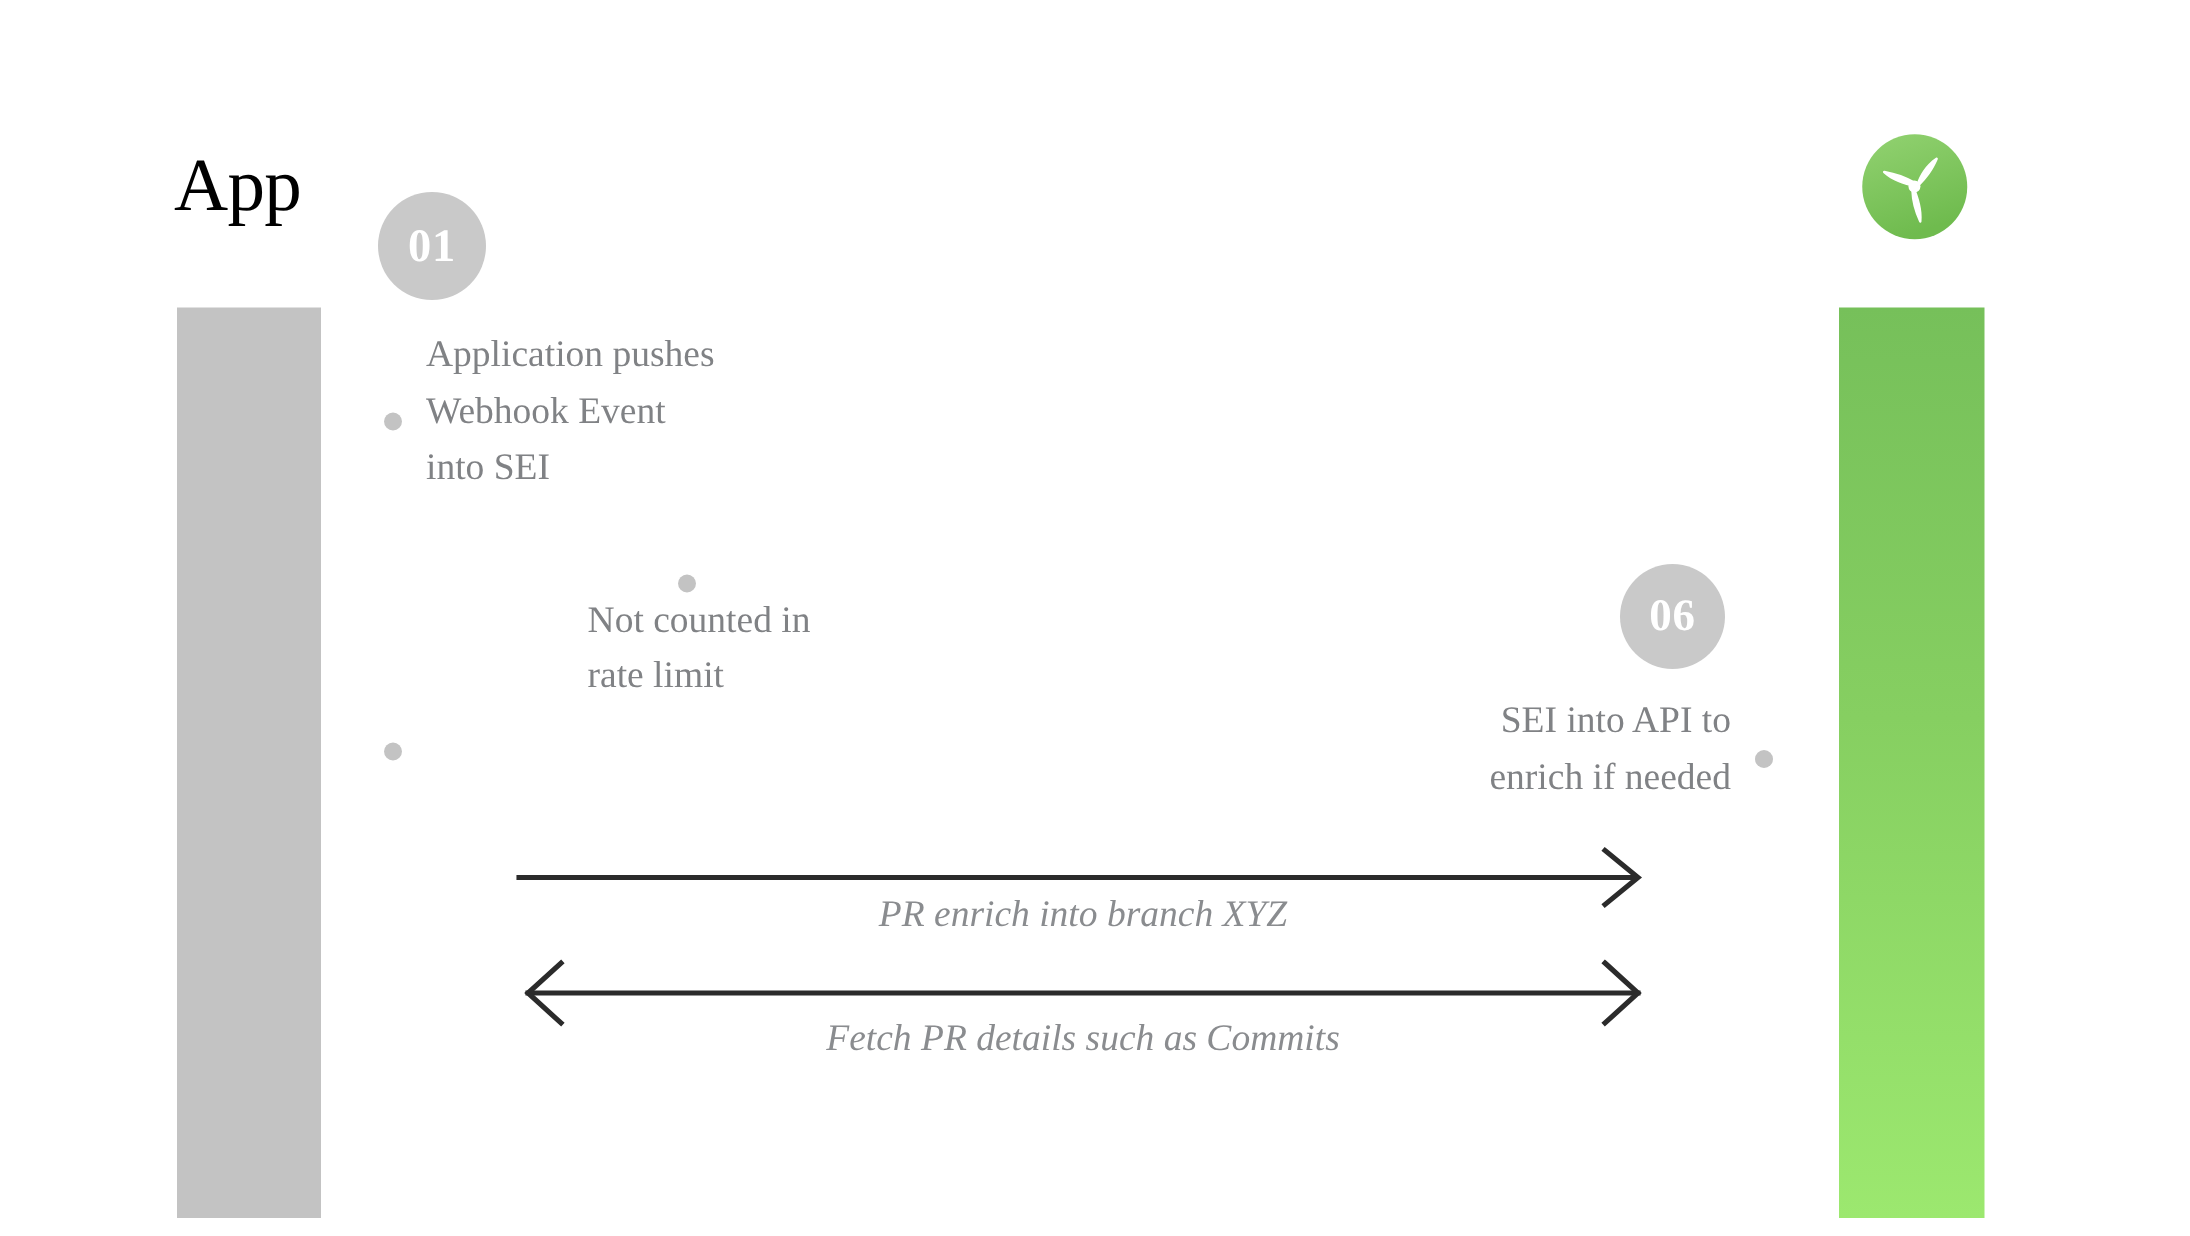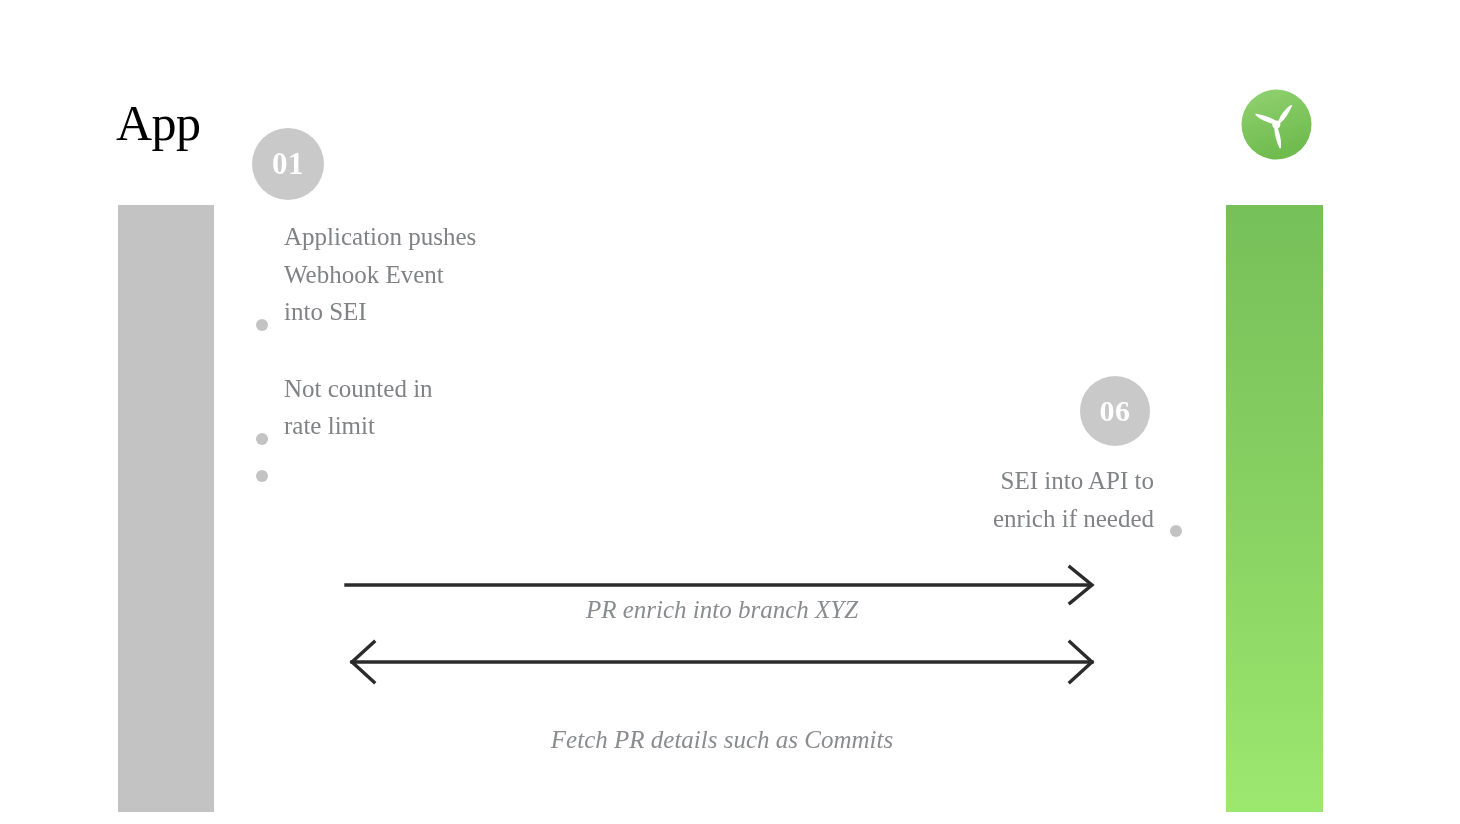--- a/index.html
+++ b/index.html
@@ -101,21 +101,21 @@
   .bullets-right {
     position: absolute;
     left: 800px;
     top: 462px;
     width: 382px;
     text-align: right;
   }
 
   .bullet-item {
     display: flex;
-    align-items: flex-end;
+    align-items: center;
     color: #808285;
     font-size: 25px;
     line-height: 37.5px;
     font-weight: 400;
   }
   .bullets-right .bullet-item {
     flex-direction: row-reverse;
   }
 
   .bullet-dot {
@@ -125,40 +125,40 @@
     border-radius: 50%;
     background: #c3c3c3;
     margin-top: 13px;
   }
   .bullets-left .bullet-dot { margin-right: 16px; }
   .bullets-right .bullet-dot { margin-left: 16px; }
 
   .bullet-text { white-space: pre-line; }
 
   .sp-1 { margin-bottom: 39px; }
-  .sp-2 { margin-bottom: 12px; }
+  .sp-2 { margin-bottom: 12px; flex-direction: column; }
 
   
   .arrow-wrap { position: absolute; }
   .arrow-1 { left: 344px; top: 564px; width: 756px; height: 42px; }
   .arrow-2 { left: 344px; top: 638px; width: 756px; height: 48px; }
   .arrow-wrap svg { display: block; }
 
   .arrow-label {
     position: absolute;
     font-size: 25px;
     font-style: italic;
     color: #8a8c8f;
     white-space: nowrap;
     text-align: center;
     width: 100%;
     left: 0;
   }
   .label-1 { top: 596px; }
-  .label-2 { top: 679px; margin-top: 47px; }
+  .label-2 { top: 679px; }
   .labels-holder { position: absolute; left: 344px; width: 756px; top: 0; height: 0; }
 </style>
 </head>
 <body>
 
 <div class="slide">
 
   <div class="app-title">App</div>
 
   <div class="left-bar"></div>

